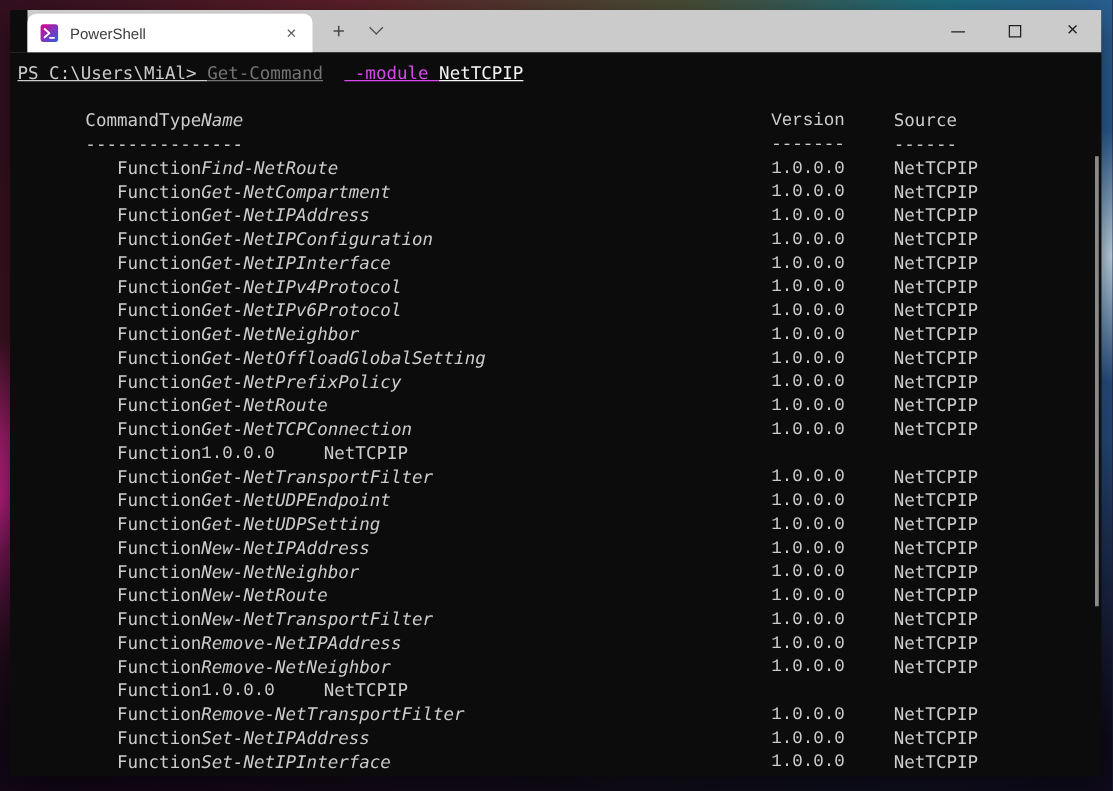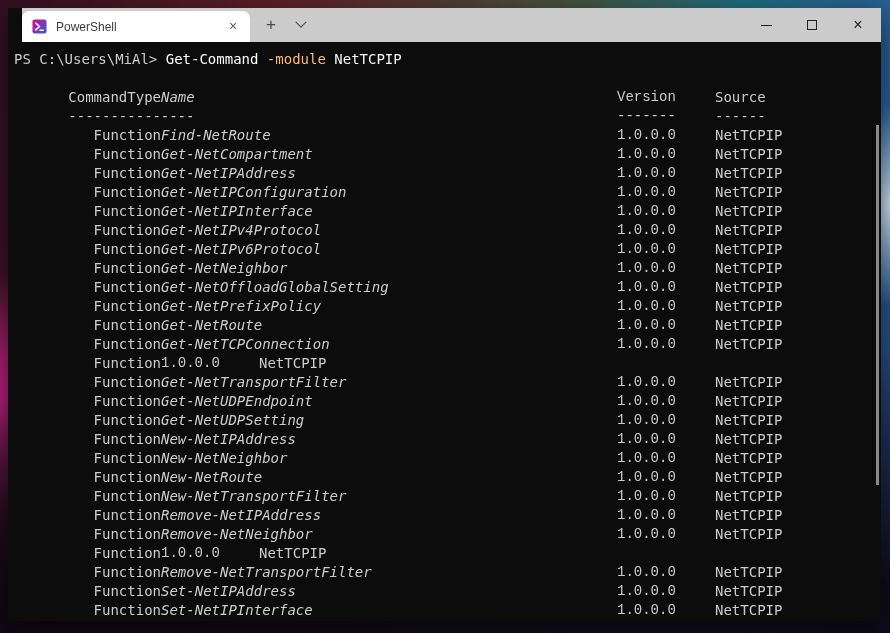--- a/index.html
+++ b/index.html
@@ -93,23 +93,23 @@
     background: #0c0c0c;
     color: #cccccc;
     font-family: "DejaVu Sans Mono", "Liberation Mono", monospace;
     font-size: 14px;
     line-height: 19px;
     padding: 8px 0 0 6px;
     overflow: hidden;
     cursor: text;
   }
   .line { height: 19px; white-space: pre; }
-  .tok { white-space: pre; }
-  .tok-command { color: #ffffff; }
-  .tok-parameter { color: #fdba74; }
+  .tok { white-space: pre; text-decoration: underline; }
+  .tok-command { color: #737373; }
+  .tok-parameter { color: #d946ef; padding-left: 17px; }
   .tok-argument { color: #f5f5f5; }
 
   .trow { display: flex; height: 19px; white-space: pre; }
   .c-type    { width: 147px; flex: 0 0 auto; text-align: right; }
   .c-name    { width: 456px; flex: 0 0 auto; font-style: italic; }
   .c-version { width: 98px;  flex: 0 0 auto; font-family: Liberation Mono, monospace; }
   .c-source  { flex: 1 1 auto; }
 
   .scrollbar-thumb {
     position: absolute;

